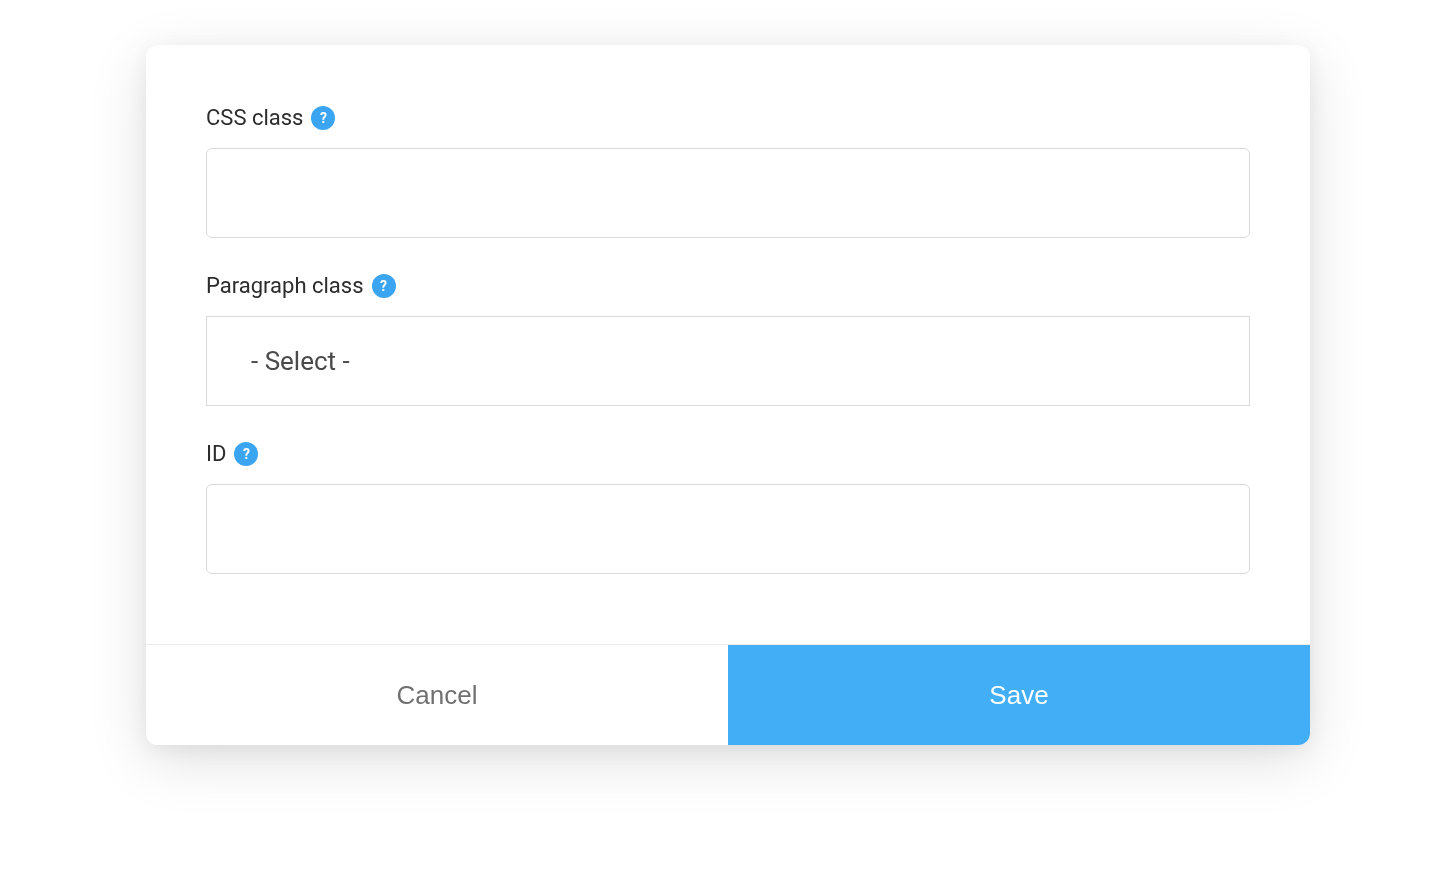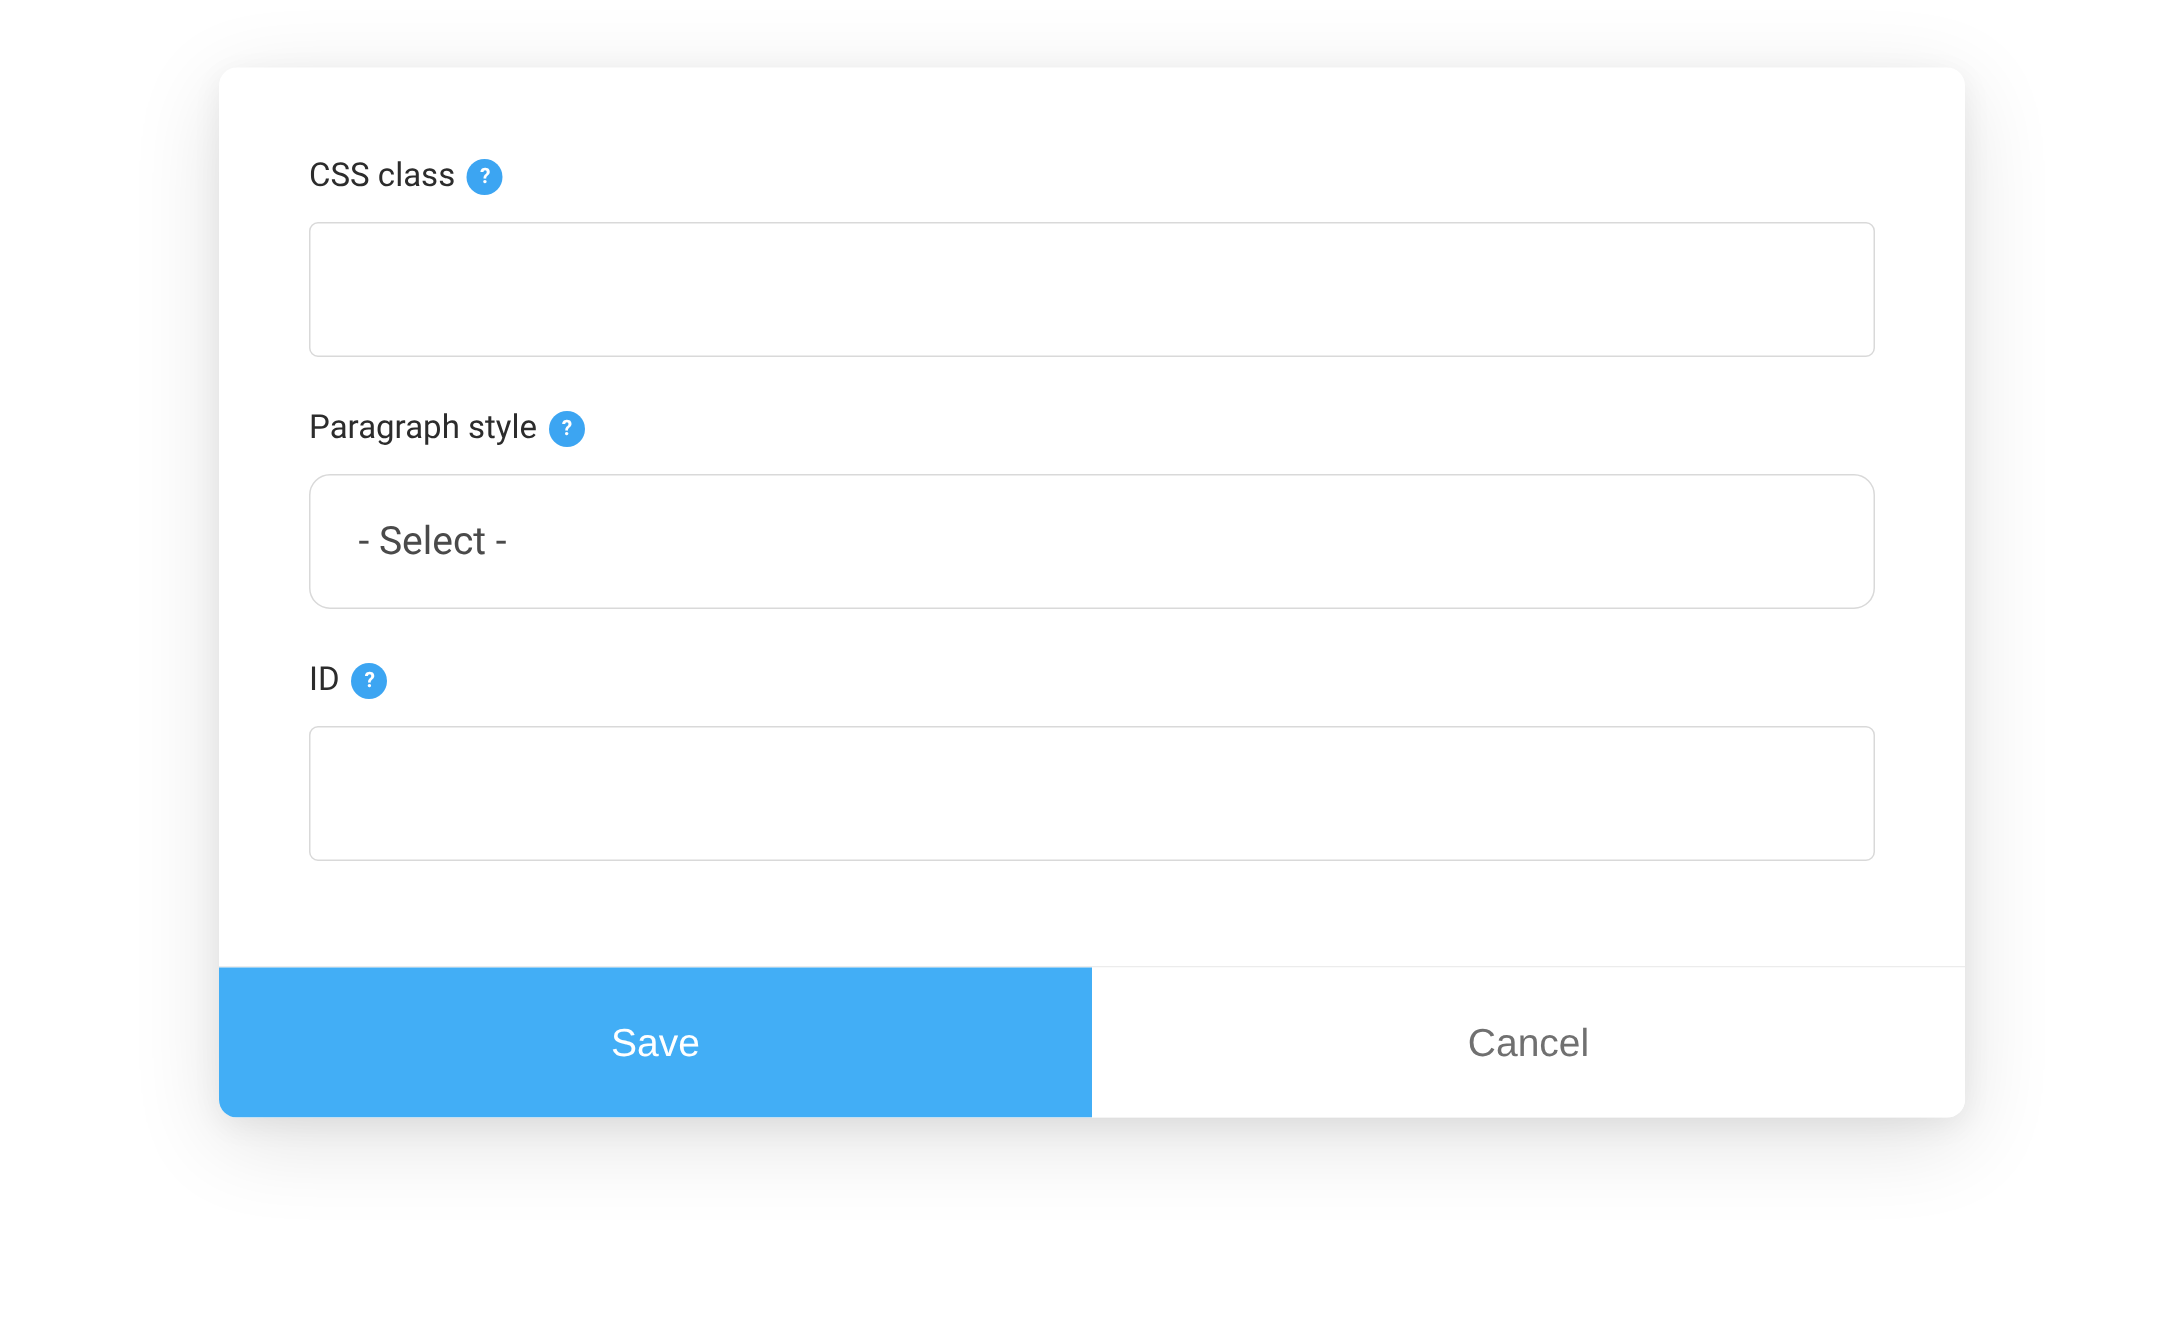--- a/index.html
+++ b/index.html
@@ -80,22 +80,22 @@
     
     .select-wrapper {
       position: relative;
       width: 100%;
     }
     
     .select-input {
       width: 100%;
       height: 90px;
       border: 1px solid #d9d9d9;
-      border-radius: 14px;
-      padding: 0 32px;
+      border-radius: 0;
+      padding: 0 44px;
       font-size: 26px;
       color: #4a4a4a;
       background: #ffffff;
       outline: none;
       appearance: none;
       -webkit-appearance: none;
       cursor: pointer;
       display: flex;
       align-items: center;
     }
@@ -135,37 +135,37 @@
     <div class="form-group">
       <div class="label-row">
         <span class="field-label">CSS class</span>
         <span class="help-icon">?</span>
       </div>
       <input type="text" class="text-input" value="" style="">
     </div>
 
     <div class="form-group">
       <div class="label-row">
-        <span class="field-label">Paragraph style</span>
+        <span class="field-label">Paragraph class</span>
         <span class="help-icon">?</span>
       </div>
       <div class="select-wrapper">
         <div class="select-input">
           <span>- Select -</span>
         </div>
       </div>
     </div>
 
     <div class="form-group">
       <div class="label-row">
         <span class="field-label">ID</span>
         <span class="help-icon">?</span>
       </div>
       <input type="text" class="text-input" value="" style="">
     </div>
 
   </div>
 
   <div class="button-row">
+    <button class="btn btn-cancel">Cancel</button>
     <button class="btn btn-save">Save</button>
-    <button class="btn btn-cancel">Cancel</button>
   </div>
 </div>
 
 </body></html>

